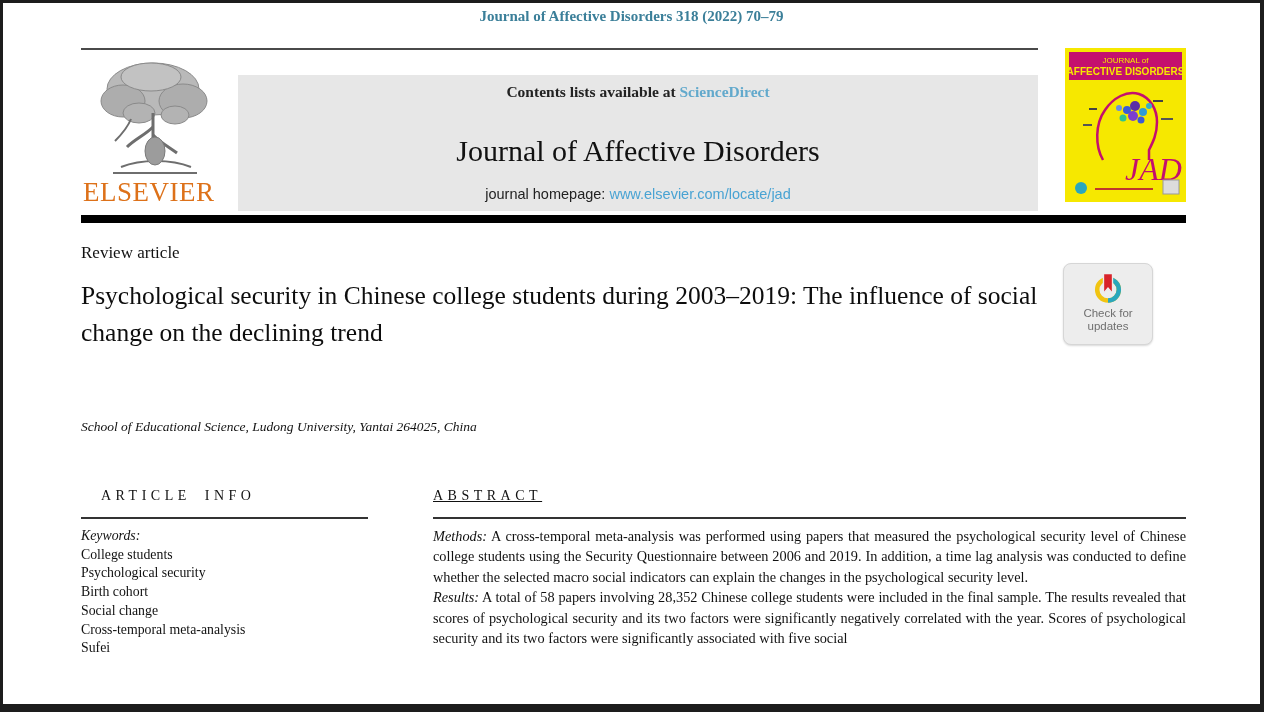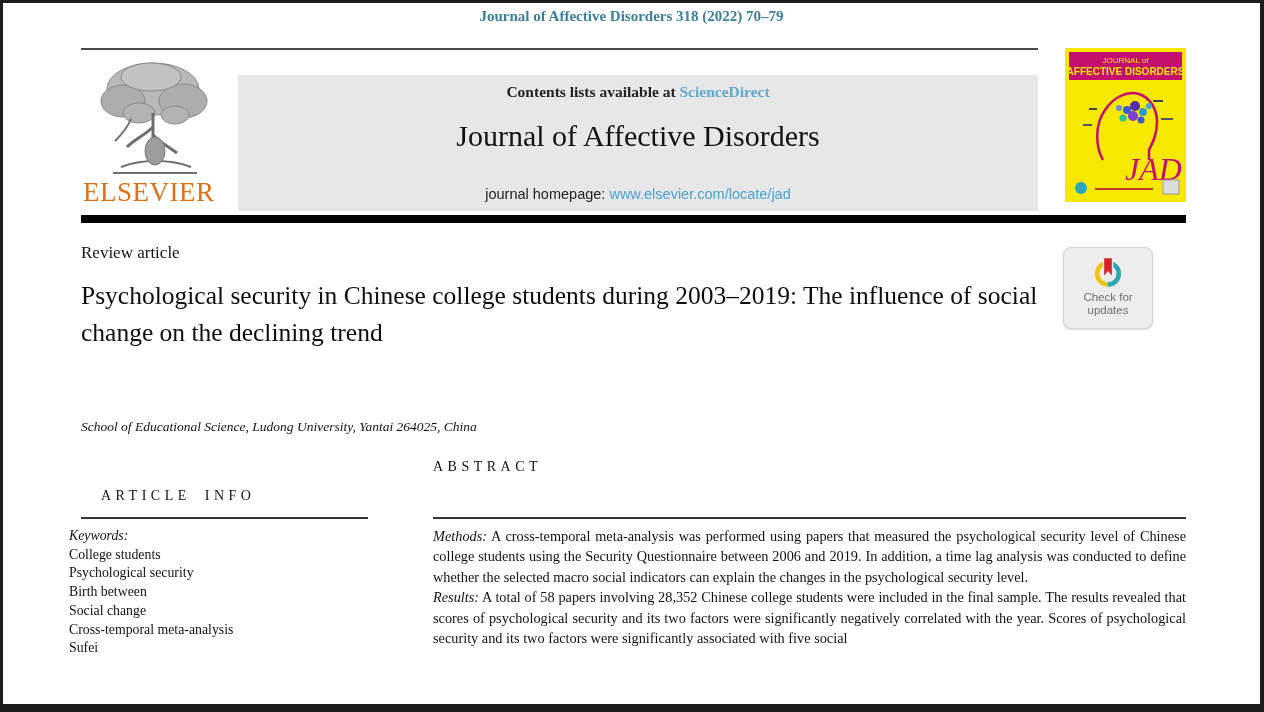--- a/index.html
+++ b/index.html
@@ -25,64 +25,64 @@
     font-size:27px; color:#dd7119; letter-spacing:0.5px; font-family:"Liberation Serif", serif;
   }
 
   
   .gray-box {
     position:absolute; left:235px; top:72px; width:800px; height:136px;
     background:#e7e7e7; text-align:center;
   }
   .contents-line { margin-top:8px; font-size:15.5px; font-weight:600; color:#222; }
   .contents-line a { color:#62a9cc; text-decoration:none; font-weight:600; }
-  .gray-journal-title { margin-top:18px; font-size:30px; color:#111; }
+  .gray-journal-title { margin-top:33px; font-size:30px; color:#111; }
   .homepage-line {
     position:absolute; bottom:9px; left:0; width:100%;
     font-family:"Liberation Sans", sans-serif; font-size:14.5px; color:#222;
   }
   .homepage-line a { color:#49a3d3; text-decoration:none; }
 
   
   .cover { position:absolute; left:1062px; top:45px; width:121px; height:154px; }
 
   
   .black-bar { position:absolute; left:78px; top:212px; width:1105px; height:8px; background:#000; }
 
   .review-article { position:absolute; left:78px; top:240px; font-size:17px; color:#111; }
   .article-title {
     position:absolute; left:78px; top:274px; width:975px;
     font-size:25.5px; line-height:37px; color:#0d0d0d;
   }
 
   
   .badge {
-    position:absolute; left:1060px; top:244px; width:90px; height:82px;
+    position:absolute; left:1060px; top:260px; width:90px; height:82px;
     background:#ededed; border:1px solid #d6d6d6; border-radius:8px;
     box-shadow:0 1px 2px rgba(0,0,0,0.15);
     display:flex; flex-direction:column; align-items:center; cursor:pointer;
   }
   .badge svg { margin-top:6px; }
   .badge-label {
     font-family:"Liberation Sans", sans-serif; font-size:11.5px; line-height:13px;
     color:#6f6f6f; text-align:center; width:60px; margin-top:1px;
   }
 
   .authors { position:absolute; left:78px; top:372px; font-size:19.5px; color:#111; }
   .authors sup { color:#49a3d3; font-size:12px; margin-left:2px; }
   .affiliation { position:absolute; left:78px; top:416px; font-style:italic; font-size:13.5px; color:#111; }
 
   
   .col-heading { font-size:14px; letter-spacing:4.5px; word-spacing:6px; color:#111; }
   .info-heading { position:absolute; left:78px; top:485px;margin-left:20px; }
-  .abs-heading { position:absolute; left:430px; top:456px; }
+  .abs-heading { position:absolute; left:430px; top:485px;text-decoration:underline; }
   .info-rule { position:absolute; left:78px; top:514px; width:287px; height:2px; background:#333; }
   .abs-rule  { position:absolute; left:430px; top:514px; width:753px; height:2px; background:#333; }
 
-  .keywords { position:absolute; left:66px; top:524px; font-size:13.8px; line-height:18.7px; color:#111; }
+  .keywords { position:absolute; left:78px; top:524px; font-size:13.8px; line-height:18.7px; color:#111; }
   .keywords .kw-label { font-style:italic; }
 
   .abstract { position:absolute; left:430px; top:523px; width:753px;
     font-size:14.3px; line-height:20.4px; text-align:justify; color:#111; }
   .abstract .p-label { font-style:italic; }
 </style>
 </head>
 <body>
 
 <div class="page">
@@ -171,21 +171,21 @@
 
 
   <div class="affiliation">School of Educational Science, Ludong University, Yantai 264025, China</div>
 
   <div class="col-heading info-heading">ARTICLE INFO</div>
   <div class="info-rule"></div>
   <div class="keywords">
     <div class="kw-label">Keywords:</div>
     <div>College students</div>
     <div>Psychological security</div>
-    <div>Birth between</div>
+    <div>Birth cohort</div>
     <div>Social change</div>
     <div>Cross-temporal meta-analysis</div>
     <div>Sufei</div>
   </div>
 
   <div class="col-heading abs-heading">ABSTRACT</div>
   <div class="abs-rule"></div>
   <div class="abstract">
     <div><span class="p-label">Methods:</span><span> A cross-temporal meta-analysis was performed using papers that measured the psychological security level of Chinese college students using the Security Questionnaire between 2006 and 2019. In addition, a time lag analysis was conducted to define whether the selected macro social indicators can explain the changes in the psychological security level.</span></div>
     <div><span class="p-label">Results:</span><span> A total of 58 papers involving 28,352 Chinese college students were included in the final sample. The results revealed that scores of psychological security and its two factors were significantly negatively correlated with the year. Scores of psychological security and its two factors were significantly associated with five social</span></div>

